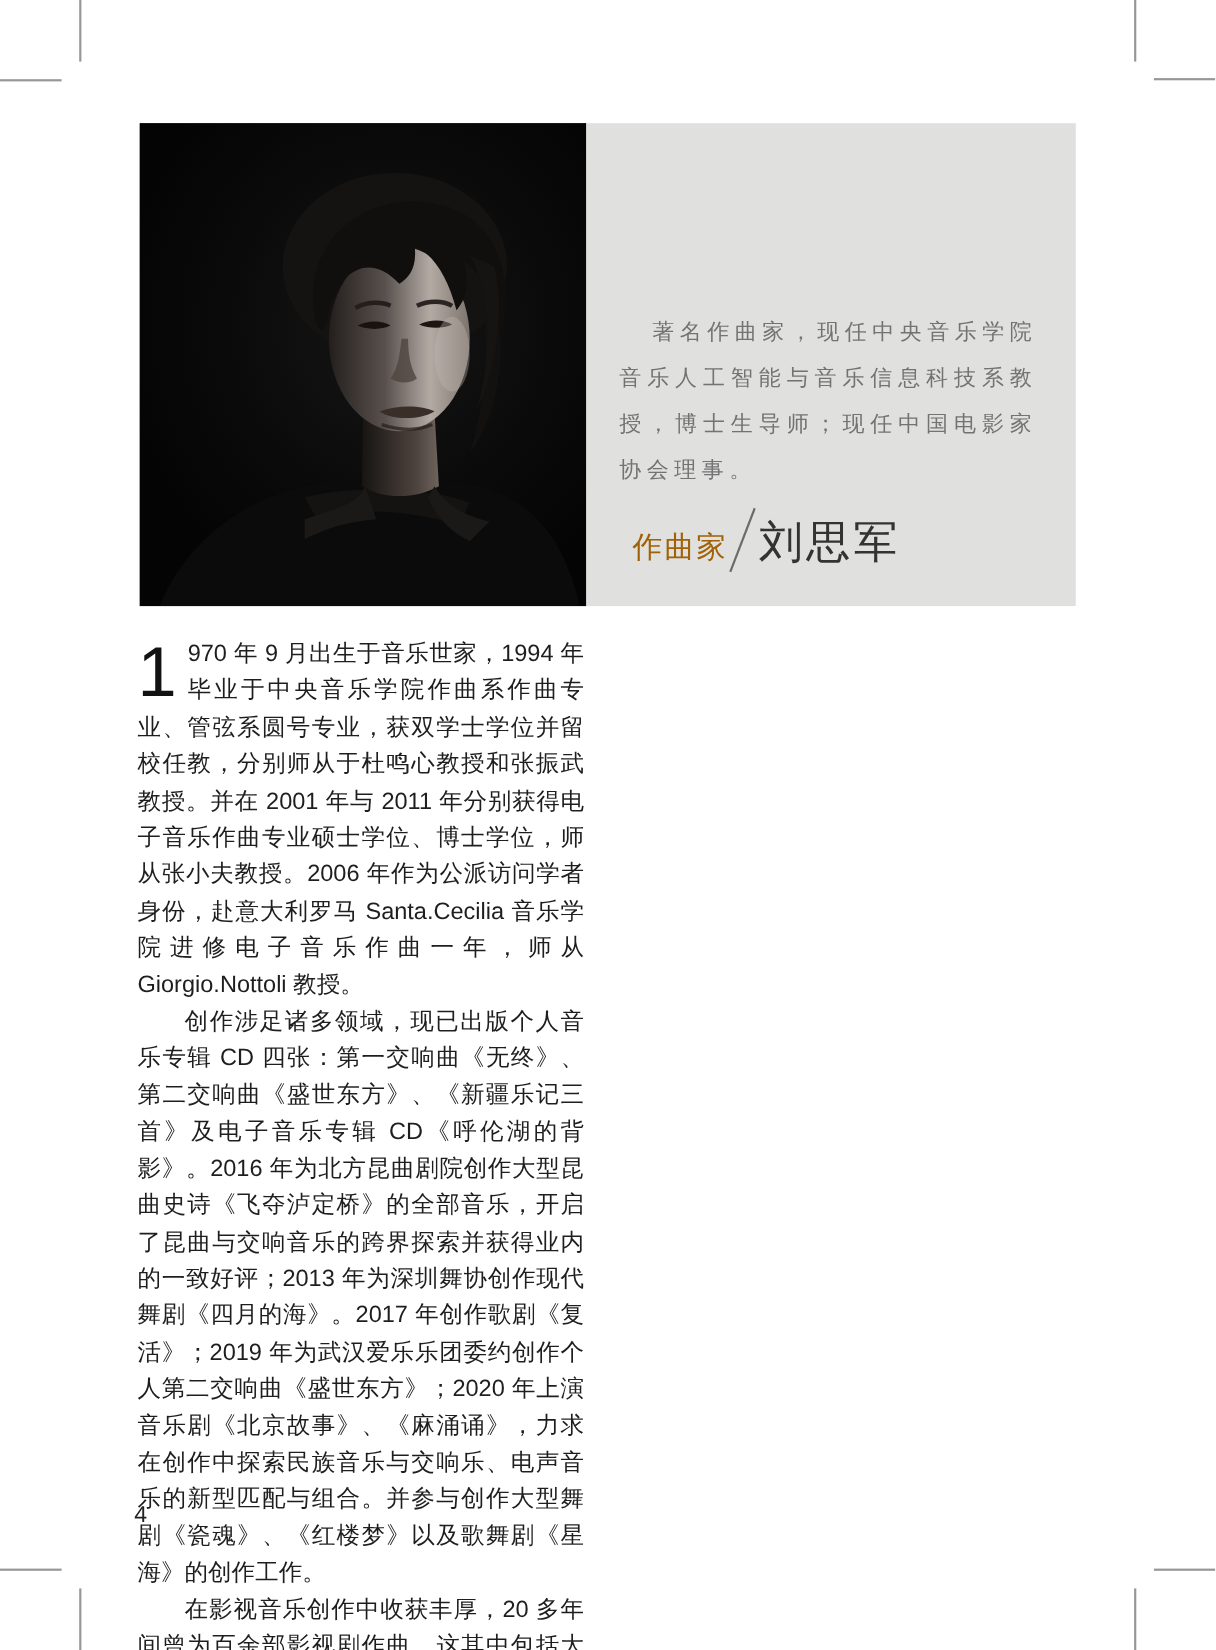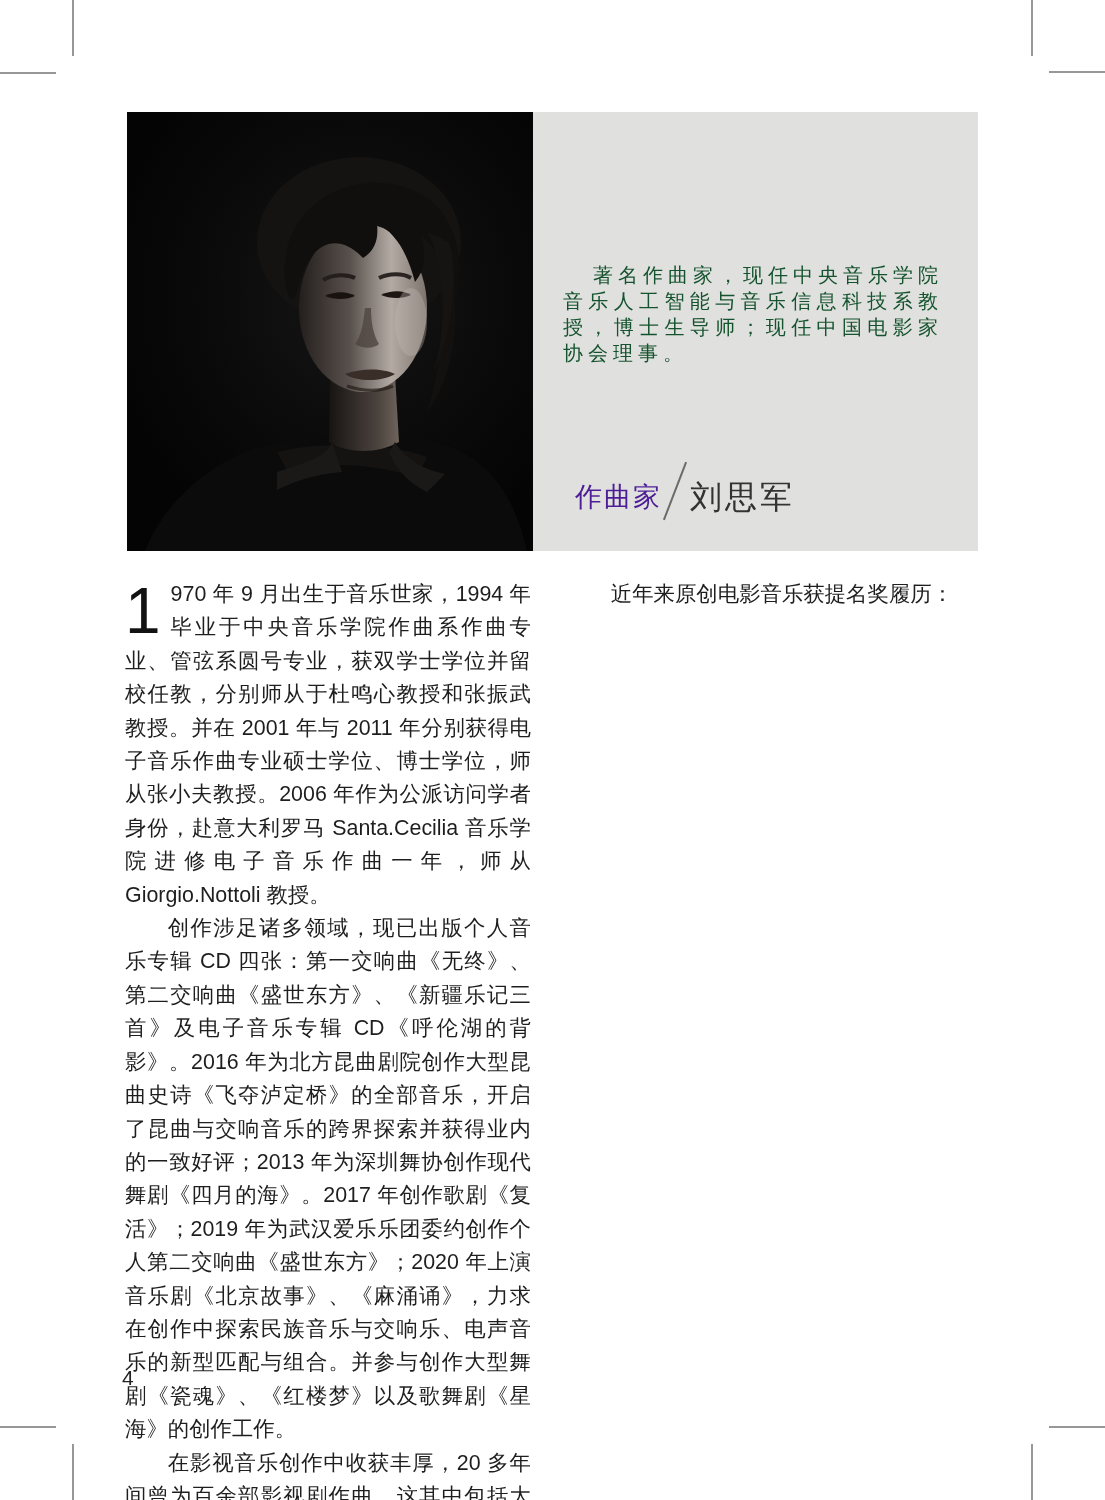--- a/index.html
+++ b/index.html
@@ -19,40 +19,40 @@
     position:absolute; left:127px; top:112px; width:406px; height:439px;
     background:#060606;
   }
   .photo svg { display:block; width:100%; height:100%; }
 
   .gray-panel {
     position:absolute; left:533px; top:112px; width:445px; height:439px;
     background:#e0e0df;
   }
   .intro-text {
-    position:absolute; left:30px; top:150px; width:380px;
+    position:absolute; left:30px; top:168px; width:380px;
     font-family:"DejaVu Serif","Liberation Serif",serif;
-    font-size:20px; line-height:26px; letter-spacing:5px;
-    color:#14532d; text-align:justify; text-indent:1.5em;
+    font-size:20px; line-height:42px; letter-spacing:5px;
+    color:#737373; text-align:justify; text-indent:1.5em;
   }
   .title-block {
     position:absolute; left:42px; top:346px; height:64px;
     display:flex; align-items:flex-end;
   }
   .title-role {
-    font-size:27px; color:#4c1d95; letter-spacing:2px;
+    font-size:27px; color:#a16207; letter-spacing:2px;
     padding-bottom:7px;
   }
   .title-slash {
     width:2px; height:62px; background:#6b6b6b;
     transform:rotate(21deg); transform-origin:50% 50%;
     margin:0 14px 0 12px;
   }
   .title-name {
-    font-size:32px; color:#333333; letter-spacing:3px; font-weight:400;
+    font-size:40px; color:#333333; letter-spacing:3px; font-weight:400;
     padding-bottom:2px;
   }
 
   
   .col { position:absolute; top:578px; }
   .col-left  { left:125px; width:406px; }
   .col-right { left:568px; width:428px; }
   .body-p {
     margin:0; font-size:21.4px; line-height:33.4px;
     text-align:justify; color:#1e1e1e;
@@ -145,18 +145,17 @@
     </div>
   </div>
 
   <div class="col col-left">
     <p class="body-p"><span class="dropcap">1</span><span>970 年 9 月出生于音乐世家，1994 年毕业于中央音乐学院作曲系作曲专业、管弦系圆号专业，获双学士学位并留校任教，分别师从于杜鸣心教授和张振武教授。并在 2001 年与 2011 年分别获得电子音乐作曲专业硕士学位、博士学位，师从张小夫教授。2006 年作为公派访问学者身份，赴意大利罗马 Santa.Cecilia 音乐学院进修电子音乐作曲一年，师从 Giorgio.Nottoli 教授。</span></p>
     <p class="body-p indent">创作涉足诸多领域，现已出版个人音乐专辑 CD 四张：第一交响曲《无终》、第二交响曲《盛世东方》、《新疆乐记三首》及电子音乐专辑 CD《呼伦湖的背影》。2016 年为北方昆曲剧院创作大型昆曲史诗《飞夺泸定桥》的全部音乐，开启了昆曲与交响音乐的跨界探索并获得业内的一致好评；2013 年为深圳舞协创作现代舞剧《四月的海》。2017 年创作歌剧《复活》；2019 年为武汉爱乐乐团委约创作个人第二交响曲《盛世东方》；2020 年上演音乐剧《北京故事》、《麻涌诵》，力求在创作中探索民族音乐与交响乐、电声音乐的新型匹配与组合。并参与创作大型舞剧《瓷魂》、《红楼梦》以及歌舞剧《星海》的创作工作。</p>
     <p class="body-p indent">在影视音乐创作中收获丰厚，20 多年间曾为百余部影视剧作曲，这其中包括大型纪录电影《厉害了，我的国》，电影《红河》/《天狗》/《鲁迅》/《手机》（与苏聪、徐之彤共同完成）以及等；为电视剧《黎明之前》、《心术》、《民兵葛二蛋》和《媳妇的</p>
   </div>
 
   <div class="col col-right">
-    <p class="body-p indent">近年来原创电影音乐获提名奖履历：</p>
   </div>
 
   <div class="page-number">4</div>
 
 </div>
 
 </body></html>

